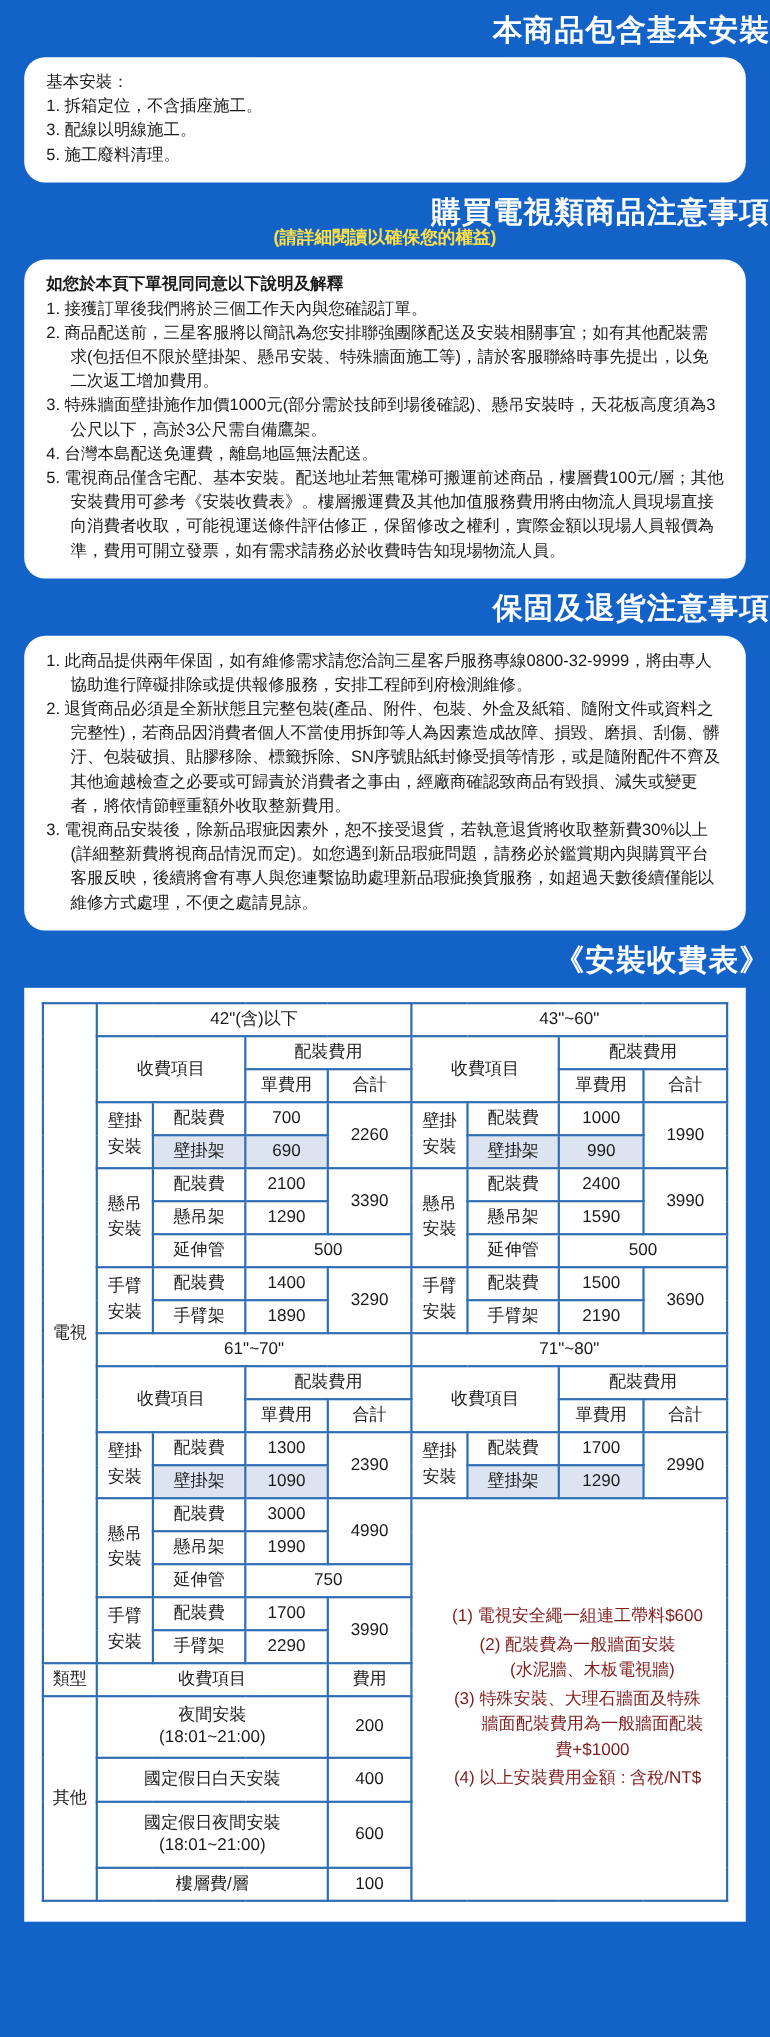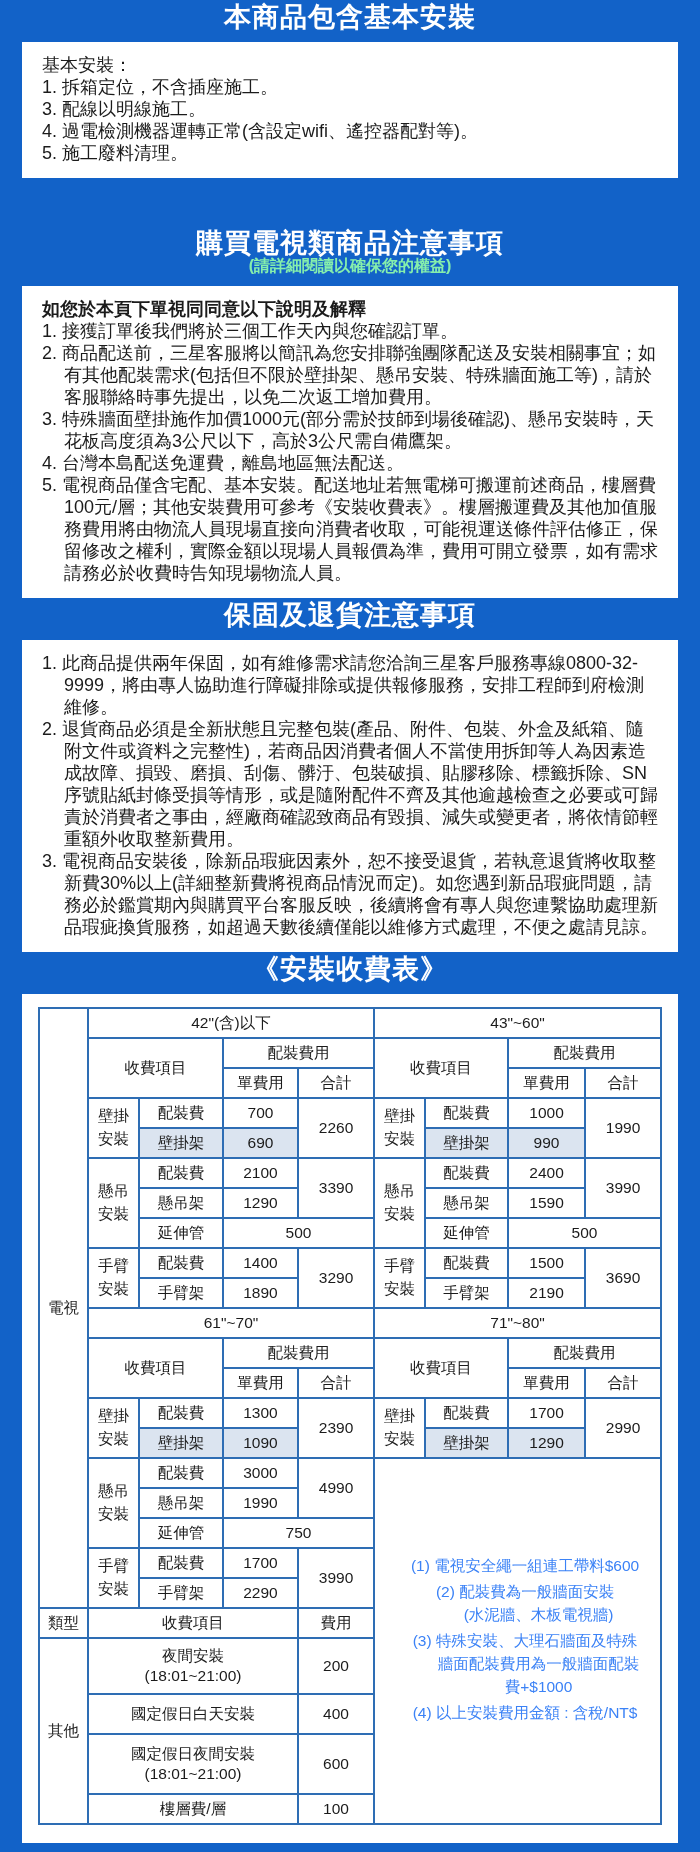--- a/index.html
+++ b/index.html
@@ -4,30 +4,30 @@
 <style>
   html,body { margin:0; padding:0; }
   body {
     width:700px; min-height:1852px;
     background:#1262c8;
     font-family:"Liberation Sans","DejaVu Sans",sans-serif;
     color:#1b1b1b;
     -webkit-font-smoothing:antialiased;
   }
   .sec-title {
-    color:#ffffff; font-weight:bold; font-size:27px; text-align:center;
-    padding:3px 0 9px 0; letter-spacing:1px; line-height:1.1;border-radius:16px;
+    color:#ffffff; font-weight:bold; font-size:27px; text-align:right;
+    padding:13px 0 9px 0; letter-spacing:1px; line-height:1.1;border-radius:16px;
   }
   .sec-sub {
-    color:#86efac; font-weight:bold; font-size:16px; text-align:center;
+    color:#fde047; font-weight:bold; font-size:16px; text-align:center;
     margin-top:-4px; padding-bottom:9px;
   }
   .box {
     background:#ffffff; margin:0 22px; padding:12px 20px 14px 20px;
-    font-size:18px; line-height:22px;
+    font-size:15px; line-height:22px;border-radius:19px;
   }
   .intro { font-weight:bold; }
   .num-item { padding-left:22px; text-indent:-22px; }
   .sub-item { padding-left:22px; }
   .fees-box { background:#ffffff; margin:0 22px; padding:13px 16px 18px 16px; }
 
   table.fee { border-collapse:collapse; table-layout:fixed; width:622px; }
   table.fee td {
     border:2px solid #2e6db4; text-align:center; vertical-align:middle;
     font-size:15.5px; padding:0; line-height:1.3; overflow:hidden;
@@ -40,39 +40,38 @@
   td.ol { border-left:3px solid #1d436e;border-radius:23px; }
   td.ob { border-bottom:3px solid #1d436e;margin-left:15px; }
   td.or { border-right:3px solid #1d436e; }
   td.tt { border-top:3px solid #1d436e; }
   .w2 { display:inline-block; width:2.1em; line-height:1.45; }
   td.notes-cell {
     border:none; background:transparent; vertical-align:top;
     text-align:left; padding:12px 0 0 14px;
   }
   .note {
-    color:#3b82f6; font-size:15.5px; line-height:23px;
+    color:#7f1d1d; font-size:15.5px; line-height:23px;
     padding-left:42px; text-indent:-27px; white-space:pre-line;
     margin-bottom:3px;
   }
   .bottom-gap { height:24px; }
 </style>
 </head>
 <body>
 
 <div class="sec-title">本商品包含基本安裝</div>
 <div class="box">
   <div>基本安裝：</div>
   <div class="num-item">1. 拆箱定位，不含插座施工。</div>
   <div class="num-item">3. 配線以明線施工。</div>
-  <div class="num-item">4. 過電檢測機器運轉正常(含設定wifi、遙控器配對等)。</div>
   <div class="num-item">5. 施工廢料清理。</div>
 </div>
 
-<div class="sec-title" style="padding-bottom:2px;margin-top:48px;">購買電視類商品注意事項</div>
+<div class="sec-title" style="padding-bottom:2px;">購買電視類商品注意事項</div>
 <div class="sec-sub">(請詳細閱讀以確保您的權益)</div>
 <div class="box">
   <div class="intro">如您於本頁下單視同同意以下說明及解釋</div>
   <div class="num-item">1. 接獲訂單後我們將於三個工作天內與您確認訂單。</div>
   <div class="num-item">2. 商品配送前，三星客服將以簡訊為您安排聯強團隊配送及安裝相關事宜；如有其他配裝需求(包括但不限於壁掛架、懸吊安裝、特殊牆面施工等)，請於客服聯絡時事先提出，以免二次返工增加費用。</div>
   <div class="num-item">3. 特殊牆面壁掛施作加價1000元(部分需於技師到場後確認)、懸吊安裝時，天花板高度須為3公尺以下，高於3公尺需自備鷹架。</div>
   <div class="num-item">4. 台灣本島配送免運費，離島地區無法配送。</div>
   <div class="num-item">5. 電視商品僅含宅配、基本安裝。配送地址若無電梯可搬運前述商品，樓層費100元/層；其他安裝費用可參考《安裝收費表》。樓層搬運費及其他加值服務費用將由物流人員現場直接向消費者收取，可能視運送條件評估修正，保留修改之權利，實際金額以現場人員報價為準，費用可開立發票，如有需求請務必於收費時告知現場物流人員。</div>
 </div>
 

